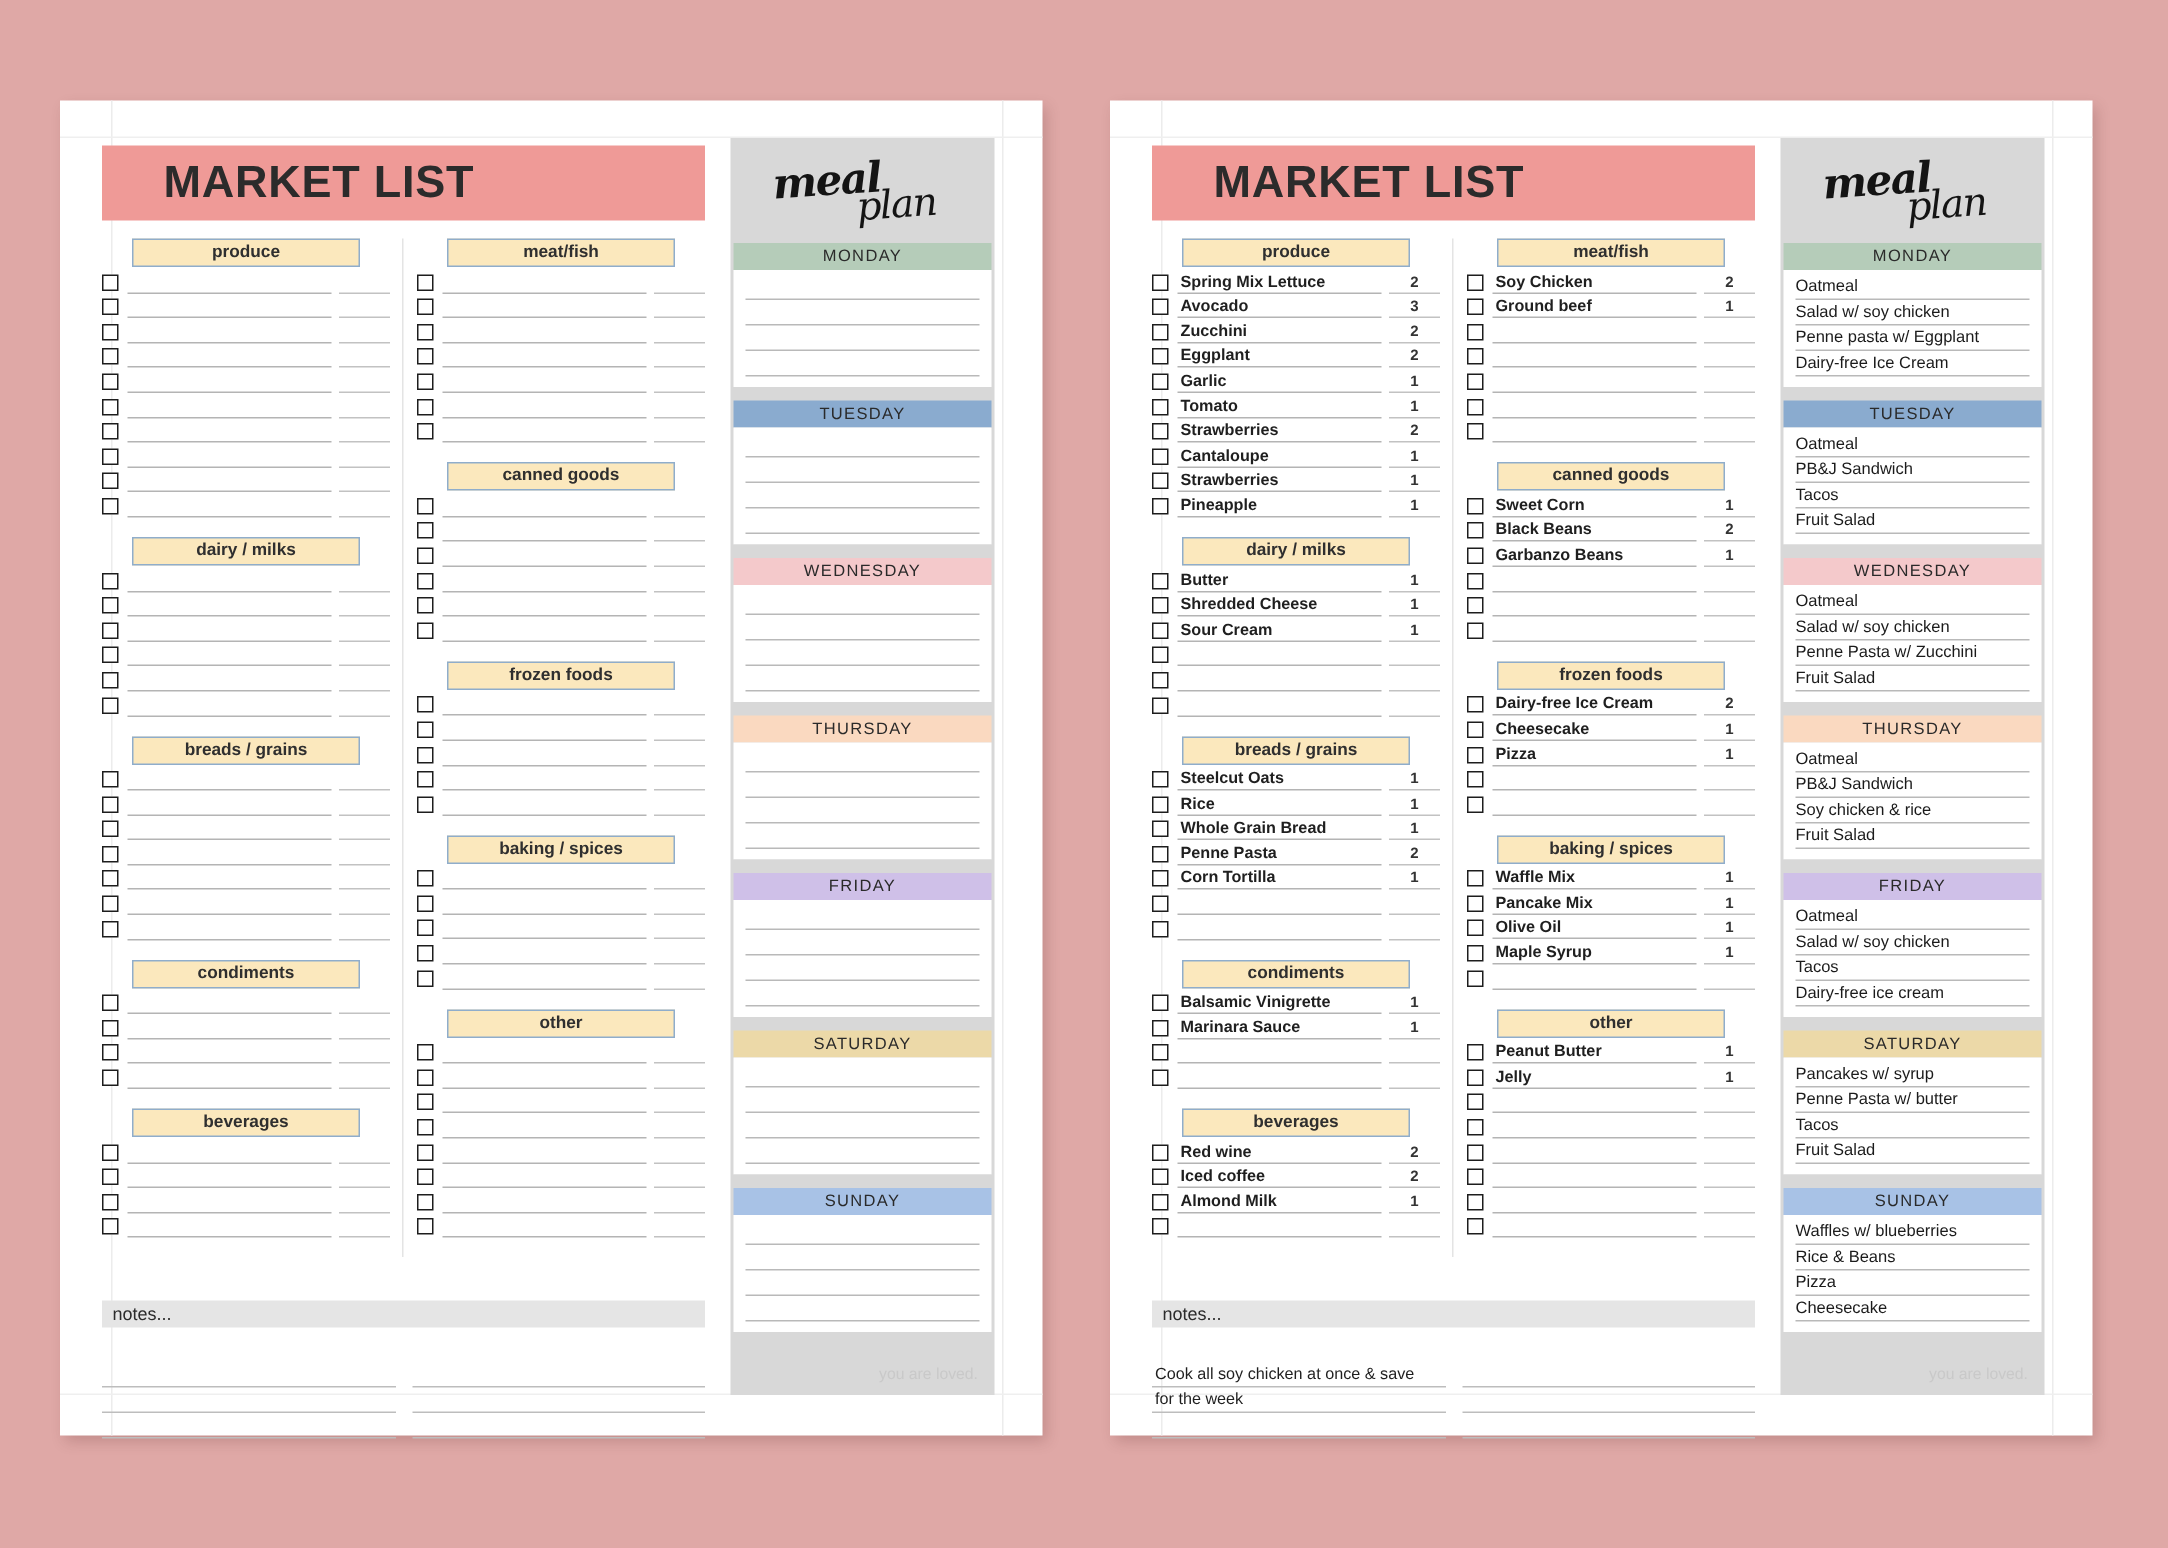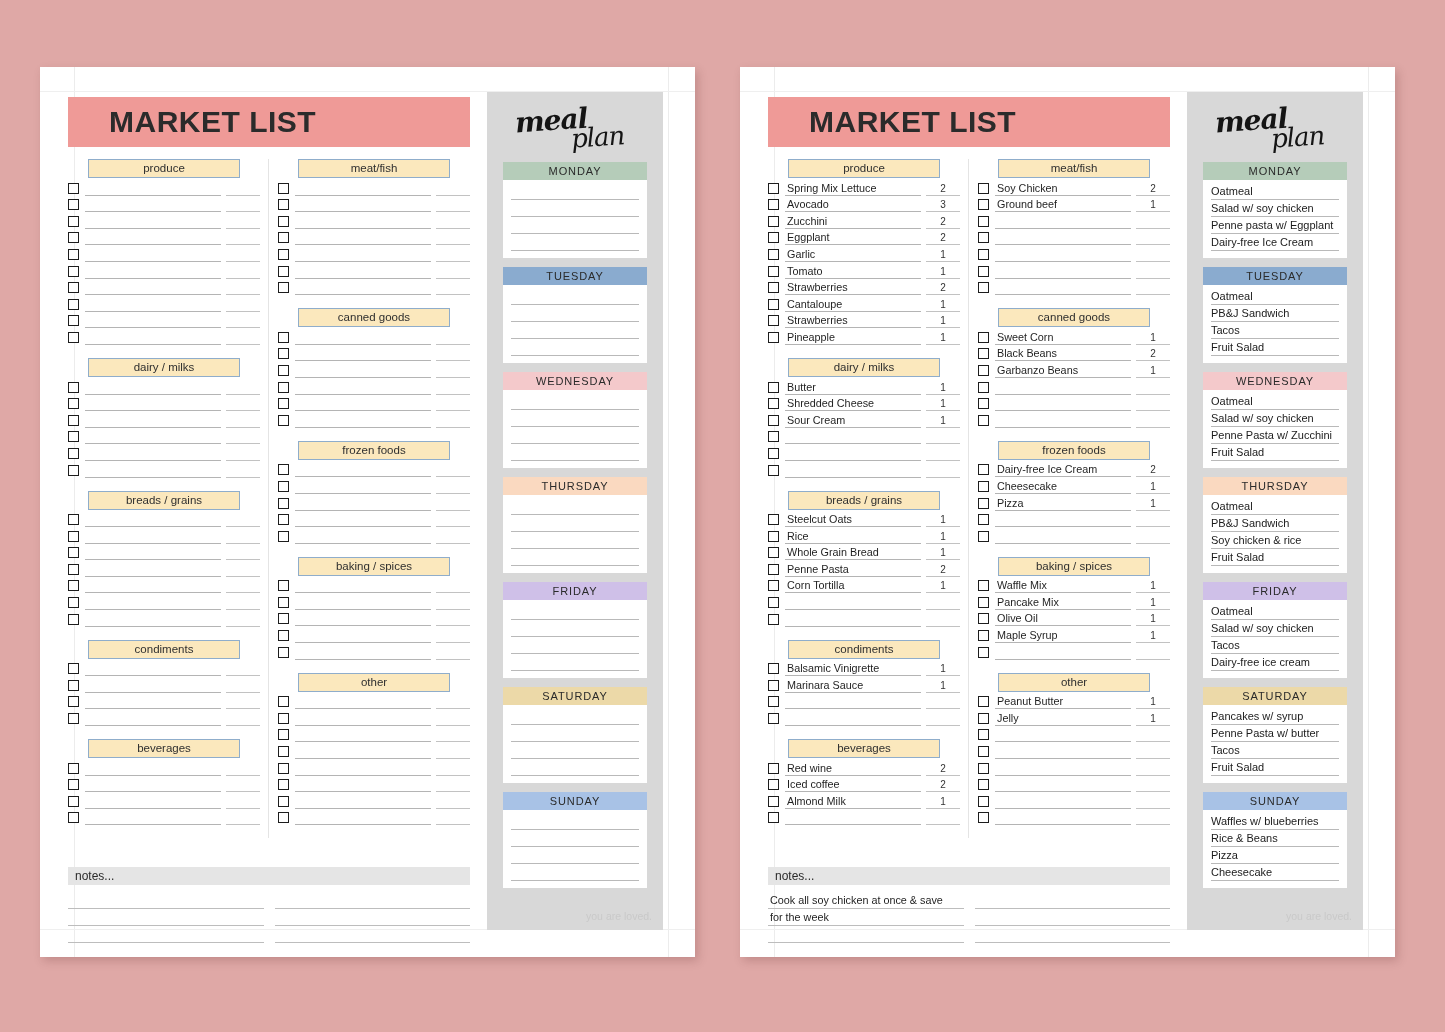--- a/index.html
+++ b/index.html
@@ -32,21 +32,21 @@
   }
   .banner .t{
     font-size:30px;font-weight:bold;color:#2b2b2b;
     letter-spacing:.5px;padding-left:17px;
     font-family:"Liberation Sans",sans-serif;
     margin-left:24px;
   }
 
   
   .market{
-    position:absolute;left:28px;top:92px;width:402px;
+    position:absolute;left:28px;top:92px;width:402px;font-weight:bold;
   }
   .mcols{display:flex;gap:0;}
   .mcol{width:201px;box-sizing:border-box;position:relative;}
   .mcol.left{padding-right:8px;border-right:1px solid #e4e4e4;}
   .mcol.right{padding-left:9px;}
 
   .cat{
     margin:0 auto 0 auto;
     width:152px;
     background:#fbe8bd;
@@ -99,21 +99,21 @@
   
   .notes{
     position:absolute;left:28px;width:402px;
   }
   .notes-bar{
     background:#e5e5e5;height:18px;
     display:flex;align-items:center;
     font-size:12px;color:#2b2b2b;padding-left:7px;
     box-sizing:border-box;
   }
-  .notes-grid{display:flex;gap:11px;margin-top:7px;}
+  .notes-grid{display:flex;gap:11px;margin-top:23px;}
   .notes-col{flex:1;}
   .nline{
     border-bottom:1px solid #bdbdbd;
     height:16px;line-height:16px;
     font-size:10.8px;color:#1f1f1f;
     padding-left:2px;
     overflow:hidden;white-space:nowrap;
   }
 
   
@@ -134,21 +134,21 @@
     letter-spacing:-1px;
   }
   .mp-title .plan{
     position:absolute;left:84px;top:30px;
     font-family:"DejaVu Serif",serif;
     font-style:italic;font-size:26px;
     color:#141414;
     transform:rotate(-4deg);
     letter-spacing:-1px;
   }
-  .mp-inner{padding:0 16px;}
+  .mp-inner{padding:0 2px;}
   .day{margin-bottom:0;}
   .day-head{
     text-align:center;
     font-size:11px;
     letter-spacing:.9px;
     color:#2a2a2a;
     padding:3px 0 3px 0;
   }
   .day-body{
     background:#ffffff;

